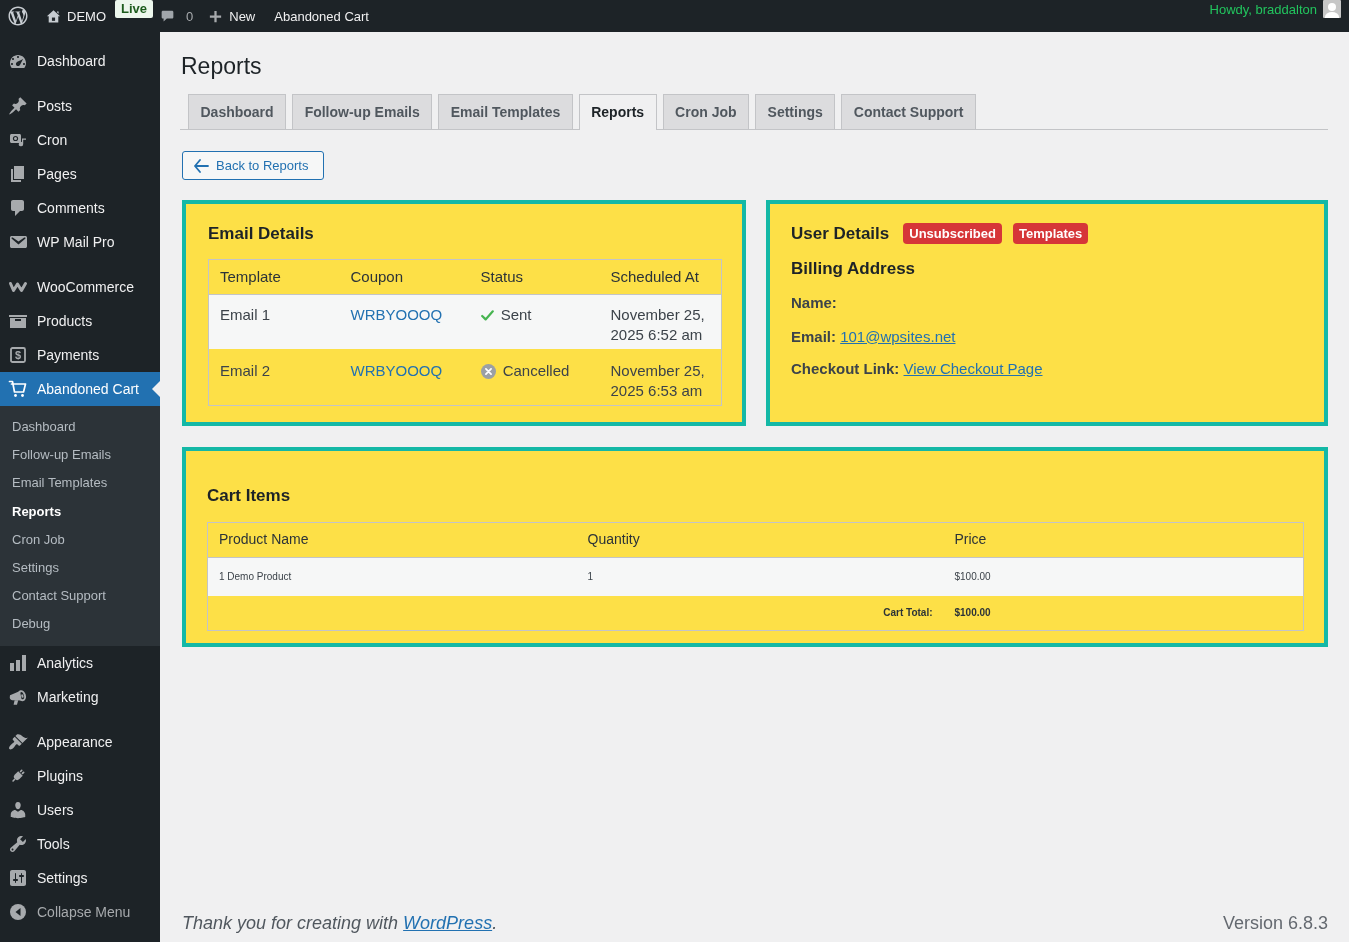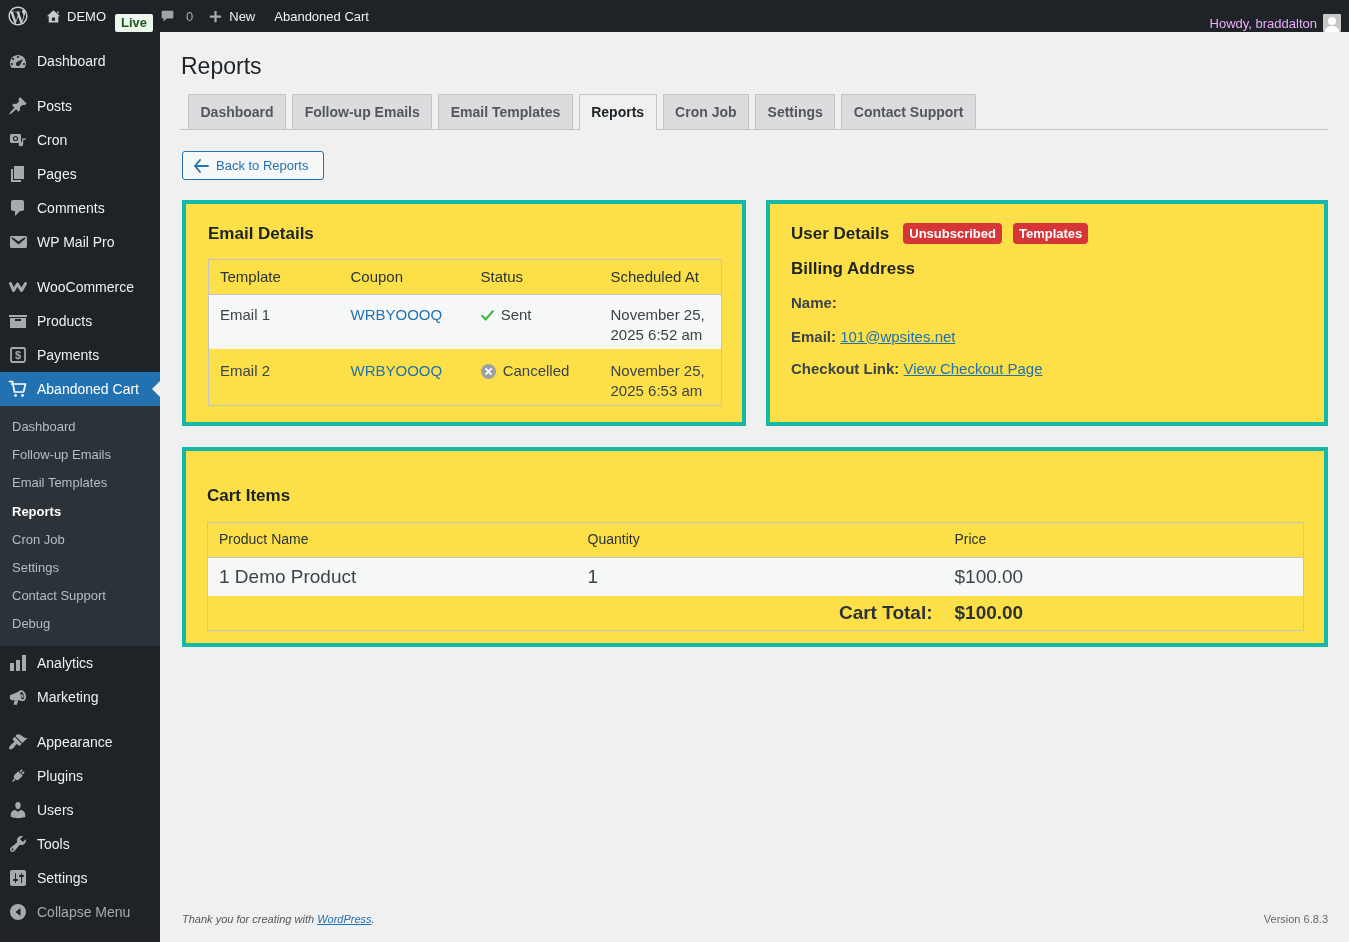--- a/index.html
+++ b/index.html
@@ -1,33 +1,33 @@
 <!DOCTYPE html>
 <html><head>
 <meta charset="utf-8">
 <style>
 * { margin:0; padding:0; box-sizing:border-box; }
 html,body { width:1349px; height:942px; overflow:hidden; }
 body { font-family:"Liberation Sans",sans-serif; background:#f0f0f1; color:#1d2327; }
 a { text-decoration:none; }
 
 
-#adminbar { position:absolute; left:0; top:0; width:1349px; height:32px; background:#1d2327; z-index:50; display:flex; align-items:flex-end; font-size:13px; color:#f0f0f1; }
+#adminbar { position:absolute; left:0; top:0; width:1349px; height:32px; background:#1d2327; z-index:50; display:flex; align-items:flex-start; font-size:13px; color:#f0f0f1; }
 #adminbar .it { display:flex; align-items:center; height:32px; }
 #adminbar .wplogo { margin-left:8px; }
 #adminbar .home { margin-left:18px; width:15px; }
 #adminbar .site { margin-left:6px; }
 .livebadge { background:#edf7ed; color:#1e5c1e; font-weight:bold; font-size:13px; height:18px; line-height:18px; padding:0 6px; border-radius:2px; margin-left:9px; }
 .cbubble { margin-left:8px; }
 .czero { color:#a7aaad; margin-left:12px; }
 .plus { margin-left:15px; }
 .newtxt { margin-left:6px; }
 .abcart { margin-left:19px; }
 #adminbar .right { margin-left:auto; display:flex; align-items:center; }
-.howdy { color:#f0abfc; }
+.howdy { color:#22c55e; }
 .avatar { width:18px; height:18px; background:#c7c7c7; margin-left:6px; margin-right:8px; position:relative; overflow:hidden; border-radius:1px; }
 .avatar:before { content:""; position:absolute; left:5px; top:3px; width:8px; height:8px; border-radius:50%; background:#fff; }
 .avatar:after { content:""; position:absolute; left:2px; top:12px; width:14px; height:10px; border-radius:50% 50% 0 0; background:#fff; }
 
 
 #sidebar { position:absolute; left:0; top:32px; width:160px; height:910px; background:#1d2327; font-size:14px; }
 .mitem { height:34px; display:flex; align-items:center; color:#f0f0f1; position:relative; }
 .mitem svg, .mitem .micon { margin-left:8px; width:20px; height:20px; flex:0 0 20px; }
 .mitem .mname { margin-left:9px; white-space:nowrap; }
 .msep { height:11px; }
@@ -62,26 +62,26 @@
 table.emailtable tr.odd td { background:#f6f7f7; }
 table.outer { border:1px solid #c3c4c7; }
 .link { color:#2271b1; }
 .ulink { color:#2271b1; text-decoration:underline; }
 
 .badge { display:inline-block; background:#d63638; color:#fff; font-size:13px; font-weight:bold; height:21px; line-height:21px; padding:0 6px; border-radius:4px;text-align:center; }
 .userline { font-size:15px; font-weight:bold; color:#3c434a; line-height:17px; }
 
 .carttable { margin-top:15px;padding-left:12px; }
 table.carttable th { font-size:14px; color:#2c3338; padding:7px 11px; border-bottom:1px solid #c3c4c7; line-height:19.5px; }
-table.carttable td { font-size:19px; color:#3c434a; padding:9.5px 11px; line-height:19.5px; }
+table.carttable td { font-size:10px; color:#3c434a; padding:9.5px 11px; line-height:19.5px; }
 table.carttable tr.odd td { background:#f6f7f7; }
 table.carttable tr.total td { padding:7px 11px; font-weight:bold; color:#2c3338; }
 
 .statusicon { display:inline-block; vertical-align:-3px; }
-.footer { position:absolute; left:22px; top:881px; width:1146px; font-size:11px; color:#50575e; }
+.footer { position:absolute; left:22px; top:881px; width:1146px; font-size:18px; color:#50575e; }
 .footer .thanks { font-style:italic; }
 .footer .version { position:absolute; right:0; top:0; color:#646970; font-style:normal; }
 </style>
 </head>
 <body>
 <div id="adminbar">
   <span class="it wplogo">
       <svg width="20" height="20" viewBox="0 0 20 20">
         <path fill="#c7ccd1" d="M10 0.5C4.75 0.5 0.5 4.75 0.5 10s4.25 9.5 9.5 9.5 9.5-4.25 9.5-9.5S15.25 0.5 10 0.5zM1.93 10c0-1.17.25-2.28.7-3.28l3.85 10.56C3.8 15.97 1.93 13.2 1.93 10zm8.07 8.07c-.79 0-1.56-.12-2.28-.33l2.42-7.04 2.48 6.8c.02.04.04.08.06.11-.84.3-1.74.46-2.68.46zm1.11-11.86c.49-.03.92-.08.92-.08.43-.05.38-.69-.05-.66 0 0-1.3.1-2.14.1-.79 0-2.11-.1-2.11-.1-.43-.03-.48.63-.05.66 0 0 .41.05.84.08l1.25 3.41-1.75 5.24-2.91-8.65c.48-.03.92-.08.92-.08.43-.05.38-.69-.06-.66 0 0-1.3.1-2.13.1-.15 0-.33 0-.52-.01 1.44-2.17 3.9-3.6 6.68-3.6 2.08 0 3.97.79 5.39 2.09-.03 0-.07-.01-.1-.01-.79 0-1.34.68-1.34 1.42 0 .66.38 1.22.79 1.88.3.53.66 1.22.66 2.21 0 .69-.26 1.48-.61 2.58l-.8 2.68-2.88-8.62zm2.92 10.7l2.45-7.1c.46-1.14.61-2.06.61-2.87 0-.3-.02-.57-.05-.83.63 1.14.98 2.45.98 3.85 0 2.97-1.61 5.57-3.99 6.95z"></path>
       </svg>

